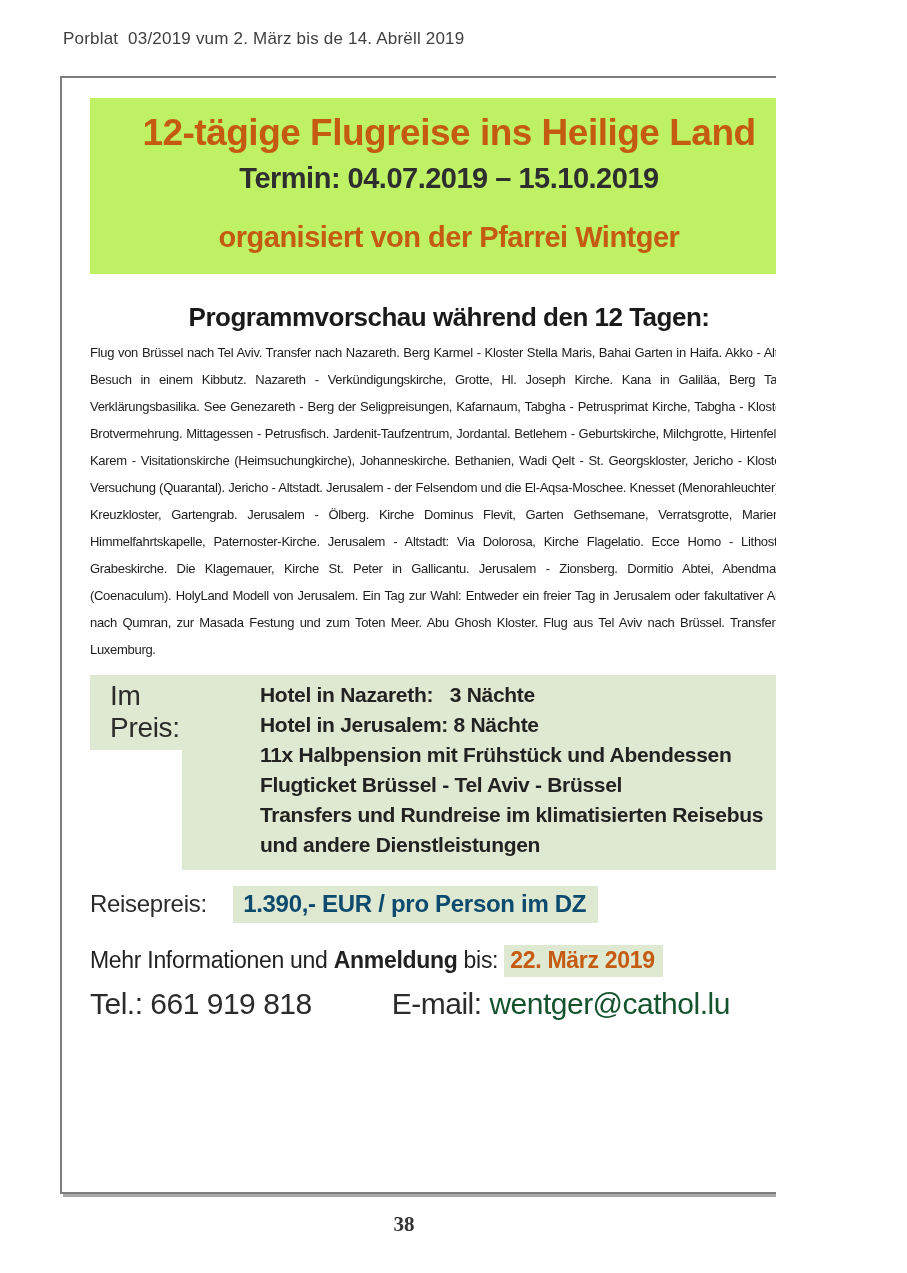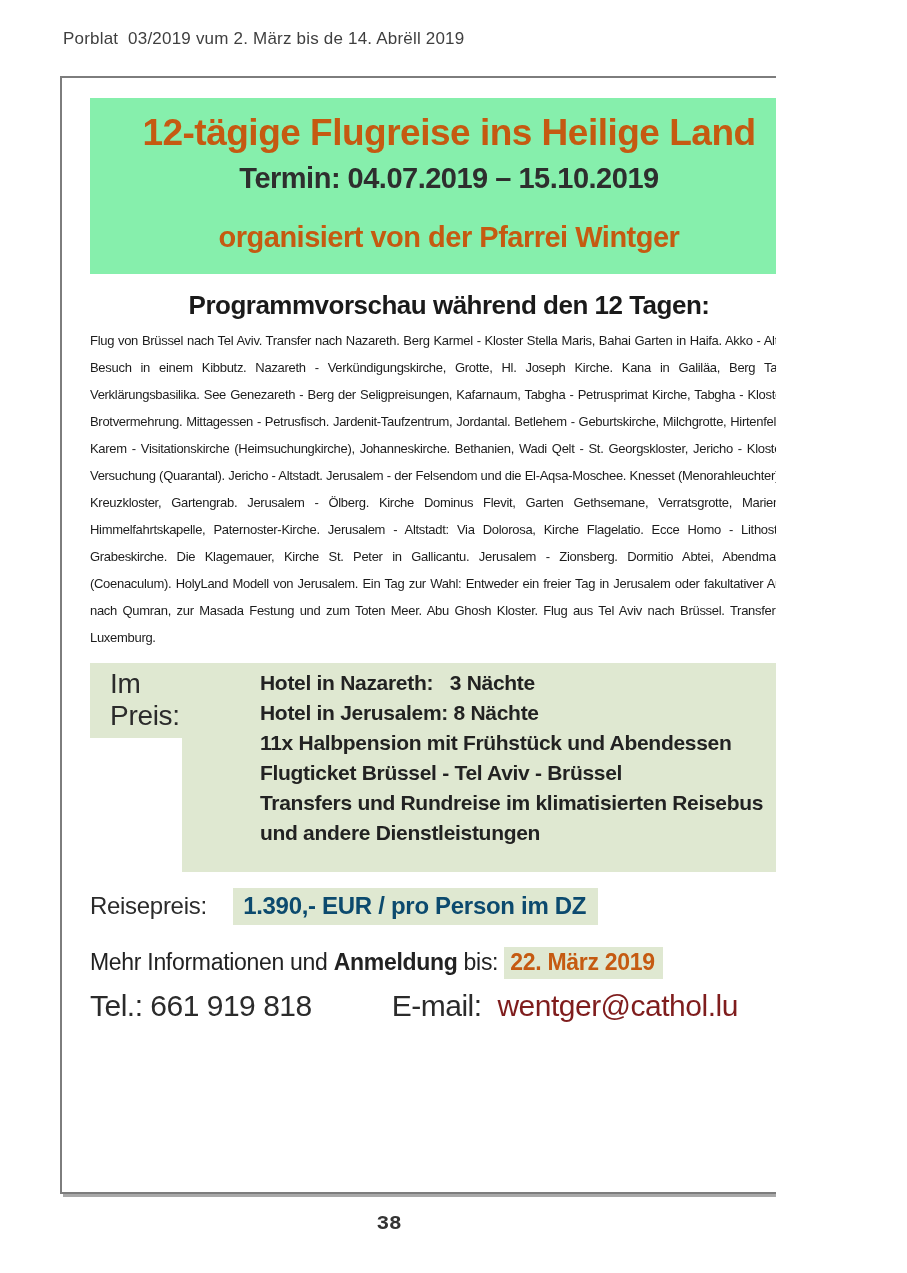--- a/index.html
+++ b/index.html
@@ -30,21 +30,21 @@
     top: 76px;
     width: 778px;
     height: 1118px;
     background: #ffffff;
     border: 2px solid #7d7d7d;
     box-shadow: 3px 3px 0 #a8a8a8;
     box-sizing: border-box;
   }
   .green-header {
     margin: 20px 28px 0 28px;
-    background: #86efac;
+    background: #bef264;
     text-align: center;
     padding: 14px 6px 20px 6px;
   }
   .flyer-title {
     font-size: 37px;
     font-weight: bold;
     color: #c55a11;
     letter-spacing: -0.5px;
   }
   .flyer-date {
@@ -55,21 +55,21 @@
     letter-spacing: -0.5px;
   }
   .flyer-organizer {
     font-size: 29px;
     font-weight: bold;
     color: #c55a11;
     margin-top: 26px;
     letter-spacing: -0.5px;
   }
   .program-heading {
-    margin-top: 16px;
+    margin-top: 28px;
     text-align: center;
     font-size: 26px;
     font-weight: bold;
     color: #1a1a1a;
     letter-spacing: -0.5px;
   }
   .program-text {
     margin: 6px 28px 10px 28px;
     text-align: justify;
     font-size: 13px;
@@ -87,21 +87,21 @@
     width: 72px;
     padding: 5px 0 6px 20px;
     font-size: 28px;
     color: #2b2b2b;
     flex: 0 0 auto;
     letter-spacing: -0.3px;
   }
   .price-includes-items {
     background: #dfe8d1;
     flex: 1 1 auto;
-    padding: 5px 8px 24px 78px;
+    padding: 5px 8px 10px 78px;
     font-size: 21px;
     font-weight: bold;
     line-height: 30px;
     color: #222222;
     letter-spacing: -0.3px;
   }
   .price-includes-items div {
     white-space: pre-wrap;
   }
   .price-line {
@@ -139,31 +139,30 @@
   .contact-line {
     margin: 10px 0 0 28px;
     font-size: 30px;
     color: #2b2b2b;
     letter-spacing: -0.5px;
   }
   .contact-phone-group {
     margin-right: 80px;
   }
   .email-link {
-    color: #7f1d1d;
+    color: #14532d;
     text-decoration: none;
-    margin-left: 8px;
   }
   .page-number {
     position: absolute;
     top: 1212px;
-    left: 1px;
+    left: 16px;
     width: 100%;
     text-align: center;
-    font-family: Liberation Mono, monospace;
+    font-family: Liberation Serif, serif;
     font-size: 21px;
     font-weight: bold;
     color: #333333;
   }
 </style>
 </head>
 <body>
 
 <div class="page">
 

